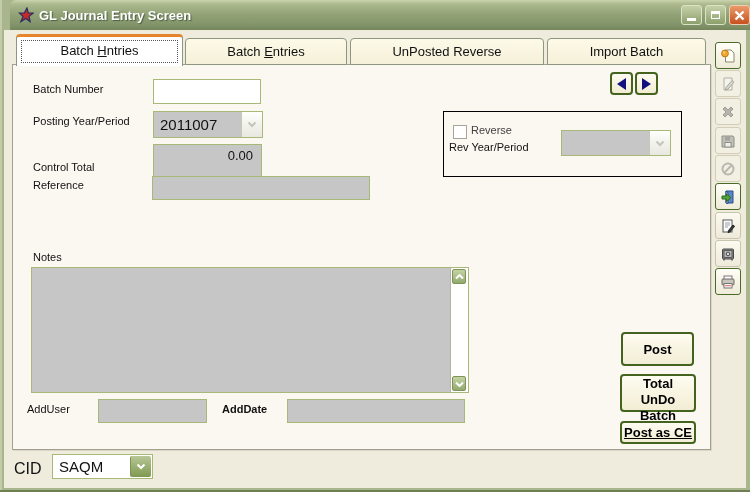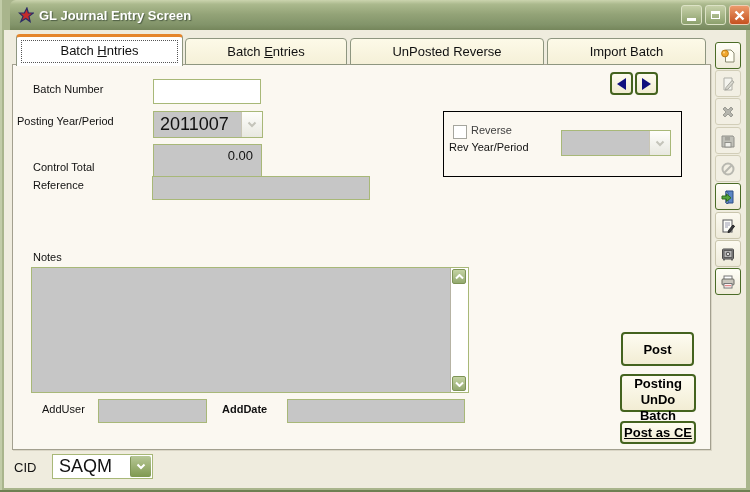--- a/index.html
+++ b/index.html
@@ -26,21 +26,21 @@
     border-top:3px solid #E5862D;border-bottom:none;z-index:4;}
   .tab.active::before{content:"";position:absolute;left:4px;right:4px;top:3px;bottom:3px;border:1px dotted #555;pointer-events:none;}
   .accel{text-decoration:underline;}
   
   .page{position:absolute;left:8px;top:34px;width:697px;height:384px;background:#FBF8F1;
     border:1px solid #A3A08F;z-index:1;box-shadow:1px 1px 0 #DAD6C6;}
   .label{position:absolute;font-size:11px;color:#111;white-space:nowrap;}
   .gfield{position:absolute;background:#C6C6C6;border:1px solid #A8B878;box-sizing:border-box;font-size:13px;color:#111;}
   .winput{position:absolute;background:#fff;border:1px solid #A8B878;box-sizing:border-box;font-size:13px;padding:0 4px;font-family:inherit;outline:none;}
   .combo{position:absolute;border:1px solid #A8B878;box-sizing:border-box;display:flex;background:#C6C6C6;overflow:hidden;}
-  .combo .val{flex:1;font-size:18px;color:#111;display:flex;align-items:center;padding-left:6px;}
+  .combo .val{flex:1;font-size:15px;color:#111;display:flex;align-items:center;padding-left:6px;}
   .combo .cbtn{width:20px;display:flex;align-items:center;justify-content:center;
     background:linear-gradient(#FEFEFB,#E8E8E0);border-left:1px solid #C9C6B6;}
   .combo.cid{background:#fff;}
   .combo.cid .cbtn{background:linear-gradient(#B7C796,#7F9950);border-left:1px solid #7E9456;border-radius:2px;margin:1px;}
   
   .rgroup{position:absolute;left:430px;top:46px;width:239px;height:66px;border:1px solid #000;box-sizing:border-box;}
   .cbx{position:absolute;left:9px;top:13px;width:12px;height:12px;background:#fff;border:1px solid #A5A59D;}
   .dimlabel{color:#404040;}
   
   .notesbox{position:absolute;left:18px;top:202px;width:438px;height:126px;background:#C6C6C6;border:1px solid #A8B878;box-sizing:border-box;}
@@ -54,21 +54,21 @@
   .navb{position:absolute;top:7px;width:23px;height:23px;border:2px solid #44631F;border-radius:4px;
     background:linear-gradient(#FEFCF1,#F1ECD2);display:flex;align-items:center;justify-content:center;cursor:pointer;padding:0;box-sizing:border-box;}
   .tri-l{width:0;height:0;border-top:6px solid transparent;border-bottom:6px solid transparent;border-right:9px solid #10107E;}
   .tri-r{width:0;height:0;border-top:6px solid transparent;border-bottom:6px solid transparent;border-left:9px solid #10107E;}
   
   .tbtn{position:absolute;left:711px;width:26px;height:27px;border-radius:3px;display:flex;align-items:center;justify-content:center;box-sizing:border-box;padding:0;}
   .tbtn.on{border:1px solid #4A6B26;background:linear-gradient(#FFFEF7,#EFEBD9);cursor:pointer;}
   .tbtn.norm{border:1px solid #C9C5AC;background:linear-gradient(#FCFAF0,#EEEADA);cursor:pointer;}
   .tbtn.off{border:1px solid #D2CEB8;background:#F2EFE3;}
   
-  .footer-label{position:absolute;font-size:13px;color:#111;}
+  .footer-label{position:absolute;font-size:16px;color:#111;}
 </style>
 </head>
 <body>
 
 <div class="window">
 
   <div class="titlebar">
     <span class="app-icon">
       <svg width="16" height="16" viewBox="0 0 16 16">
           <polygon points="8,1 10,6 15,6 11,9.4 12.6,14.6 8,11.4 3.4,14.6 5,9.4 1,6 6,6" fill="#C32B2B" stroke="#2B2B66" stroke-width="1.2" transform="skewX(-6) translate(1,0)"></polygon>
@@ -110,21 +110,21 @@
       <button class="navb" style="left:597px;">
           <span class="tri-l"></span>
         </button>
       <button class="navb" style="left:622px;">
           <span class="tri-r"></span>
         </button>
 
       <span class="label" style="left:20px;top:18px;">Batch Number</span>
       <input class="winput" style="left: 140px; top: 14px; width: 108px; height: 25px;" value="">
 
-      <span class="label" style="left:4px;top:50px;">Posting Year/Period</span>
+      <span class="label" style="left:20px;top:50px;">Posting Year/Period</span>
       <div class="combo" style="left:140px;top:46px;width:110px;height:27px;">
         <span class="val">2011007</span>
         <span class="cbtn">
           <svg width="10" height="7" viewBox="0 0 10 7">
               <path d="M1.5 1.5 5 5 8.5 1.5" stroke="#C4C4BA" stroke-width="2" fill="none"></path>
             </svg>
         </span>
       </div>
 
       <span class="label" style="left:20px;top:96px;">Control Total</span>
@@ -157,28 +157,28 @@
               </svg>
           </span>
           <span class="sbtn dn">
             <svg width="9" height="6" viewBox="0 0 9 6">
                 <path d="M1 1.5 4.5 5 8 1.5" stroke="#fff" stroke-width="2" fill="none"></path>
               </svg>
           </span>
         </div>
       </div>
 
-      <span class="label" style="left:14px;top:338px;margin-left:15px;">AddUser</span>
+      <span class="label" style="left:14px;top:338px;">AddUser</span>
       <div class="gfield" style="left:85px;top:334px;width:109px;height:24px;line-height:22px;padding-left:6px;"></div>
       <span class="label" style="left:209px;top:338px;font-weight:bold;">AddDate</span>
       <div class="gfield" style="left:274px;top:334px;width:178px;height:24px;line-height:22px;padding-left:6px;"></div>
 
       <button class="gbtn" style="left:608px;top:267px;width:73px;height:34px;">Post</button>
       <button class="gbtn" style="left:607px;top:309px;width:76px;height:38px;line-height:16px;">
-        <div>Posting</div>
+        <div>Total</div>
         <div>UnDo Batch</div>
       </button>
       <button class="gbtn" style="left:607px;top:356px;width:76px;height:23px;text-decoration:underline;">Post as CE</button>
     </div>
 
     <button class="tbtn on" style="top:12px;">
       <svg width="16" height="16" viewBox="0 0 16 16">
         <path d="M5.5 2h5.5l3 3v9H5.5z" fill="#FFFEF2" stroke="#8A8A72"></path>
         <circle cx="5" cy="5.5" r="3.4" fill="#F2A72E" stroke="#B97A14"></circle>
           <circle cx="4" cy="4.5" r="1" fill="#FBD98E"></circle>

